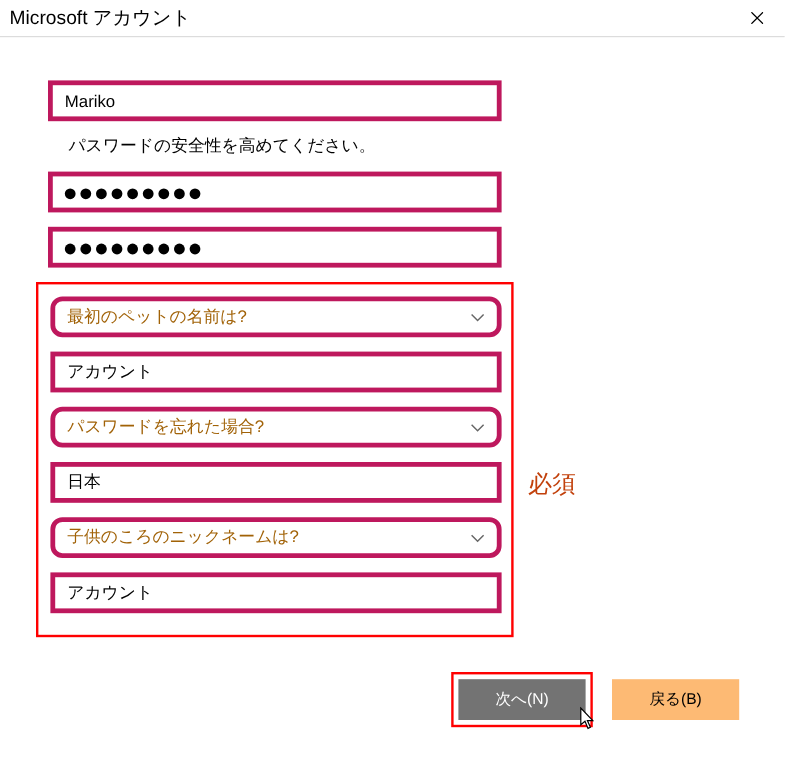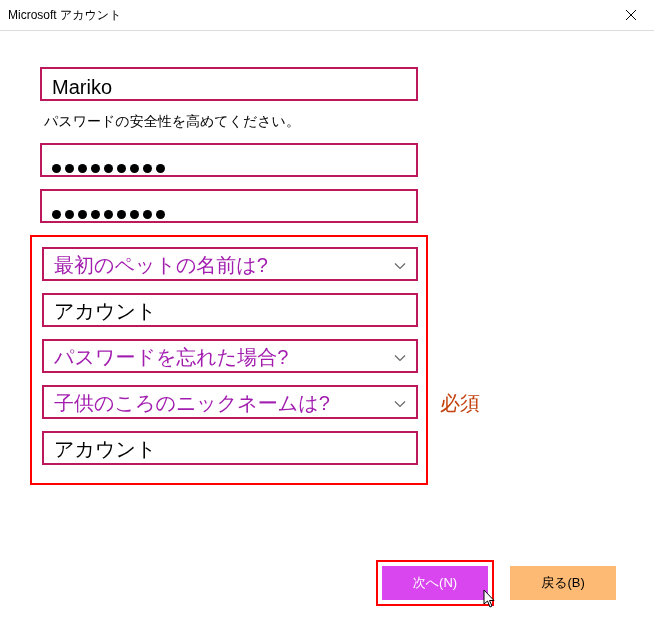--- a/index.html
+++ b/index.html
@@ -14,50 +14,50 @@
     position: relative;
   }
   .titlebar {
     height: 31px;
     border-bottom: 1px solid #dcdcdc;
     display: flex;
     align-items: center;
     padding-left: 8px;
     justify-content: space-between;
   }
-  .titlebar-title { font-size: 12px; color: #000; }
+  .titlebar-title { font-size: 16px; color: #000; }
   .close-btn {
     width: 46px;
     height: 30px;
     display: flex;
     align-items: center;
     justify-content: center;
     color: #000;
     cursor: default;
   }
   .close-btn svg { width: 10px; height: 10px; }
   .content {
     padding: 36px 40px 0 40px;
   }
   .field {
     height: 34px;
-    border: 2px solid #be185d;
+    border: 4px solid #be185d;
     background: #fff;
     display: flex;
-    align-items: flex-end;
+    align-items: center;
     padding: 0 10px;
     width: 378px;
     margin-bottom: 12px;
-    font-size: 20px;
+    font-size: 14px;
     color: #000;
   }
   .heading {
     font-size: 14px;
     color: #000;
-    margin: 10px 0 12px 4px;
+    margin: 10px 0 12px 17px;
   }
   .dots {
     letter-spacing: 2px;
     font-size: 14px;
   }
   .dot {
     display: inline-block;
     width: 9px; height: 9px;
     border-radius: 50%;
     background: #000;
@@ -65,22 +65,23 @@
     vertical-align: middle;
   }
   .security-block {
     border: 2px solid #ff0000;
     padding: 10px 10px 6px 10px;
     width: 398px;
     margin-left: -10px; 
   }
   .security-block .field { width: 376px; }
   .select-like {
-    color: #a21caf;
+    color: #a16207;
     position: relative;
+    border-radius: 10px;
   }
   .select-like .chev {
     position: absolute;
     right: 10px;
     top: 50%;
     transform: translateY(-50%);
   }
   .chev svg { width: 12px; height: 8px; }
   .req-label {
     position: absolute;
@@ -106,21 +107,21 @@
     justify-content: center;
     font-size: 13px;
     cursor: default;
   }
   .btn-primary-wrap {
     border: 2px solid #ff0000;
     padding: 4px;
     position: relative;
   }
   .btn-primary {
-    background: #d946ef;
+    background: #737373;
     color: #fff;
     border: none;
   }
   .btn-secondary {
     background: #fdba74;
     color: #000;
     border: none;
   }
   .cursor {
     position: absolute;
@@ -176,20 +177,23 @@
     </div>
 
     <div class="field select-like">
       <span>パスワードを忘れた場合?</span>
       <span class="chev">
         <svg viewBox="0 0 12 8">
             <path d="M1 1 L6 6 L11 1" stroke="#666" stroke-width="1.2" fill="none"></path>
           </svg>
       </span>
     </div>
+    <div class="field">
+      <span>日本</span>
+    </div>
 
     <div class="field select-like">
       <span>子供のころのニックネームは?</span>
       <span class="chev">
         <svg viewBox="0 0 12 8">
             <path d="M1 1 L6 6 L11 1" stroke="#666" stroke-width="1.2" fill="none"></path>
           </svg>
       </span>
     </div>
     <div class="field">

